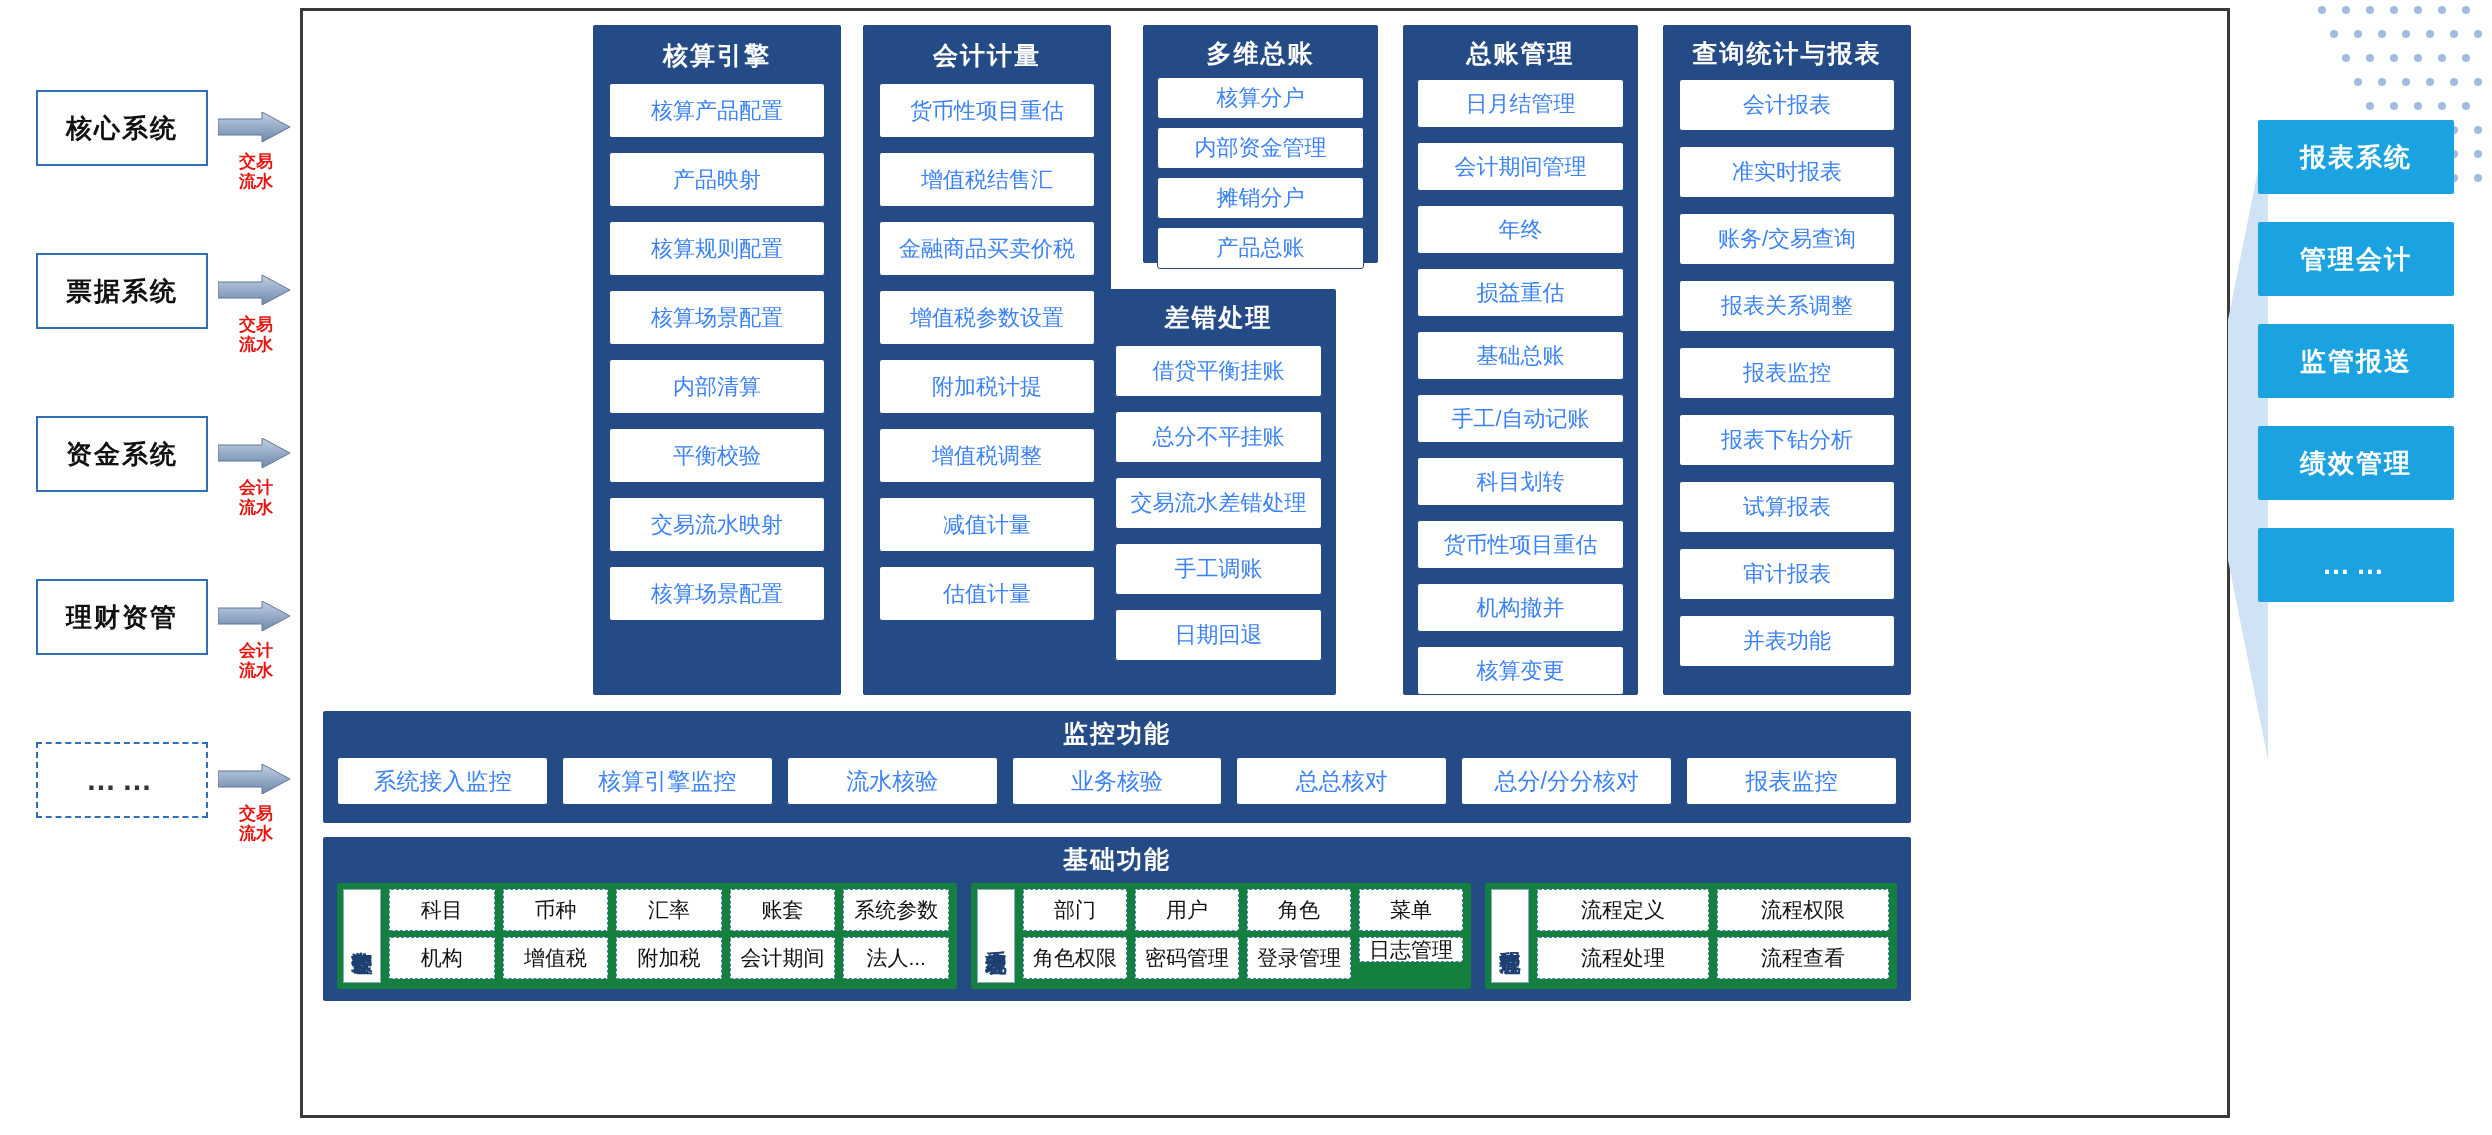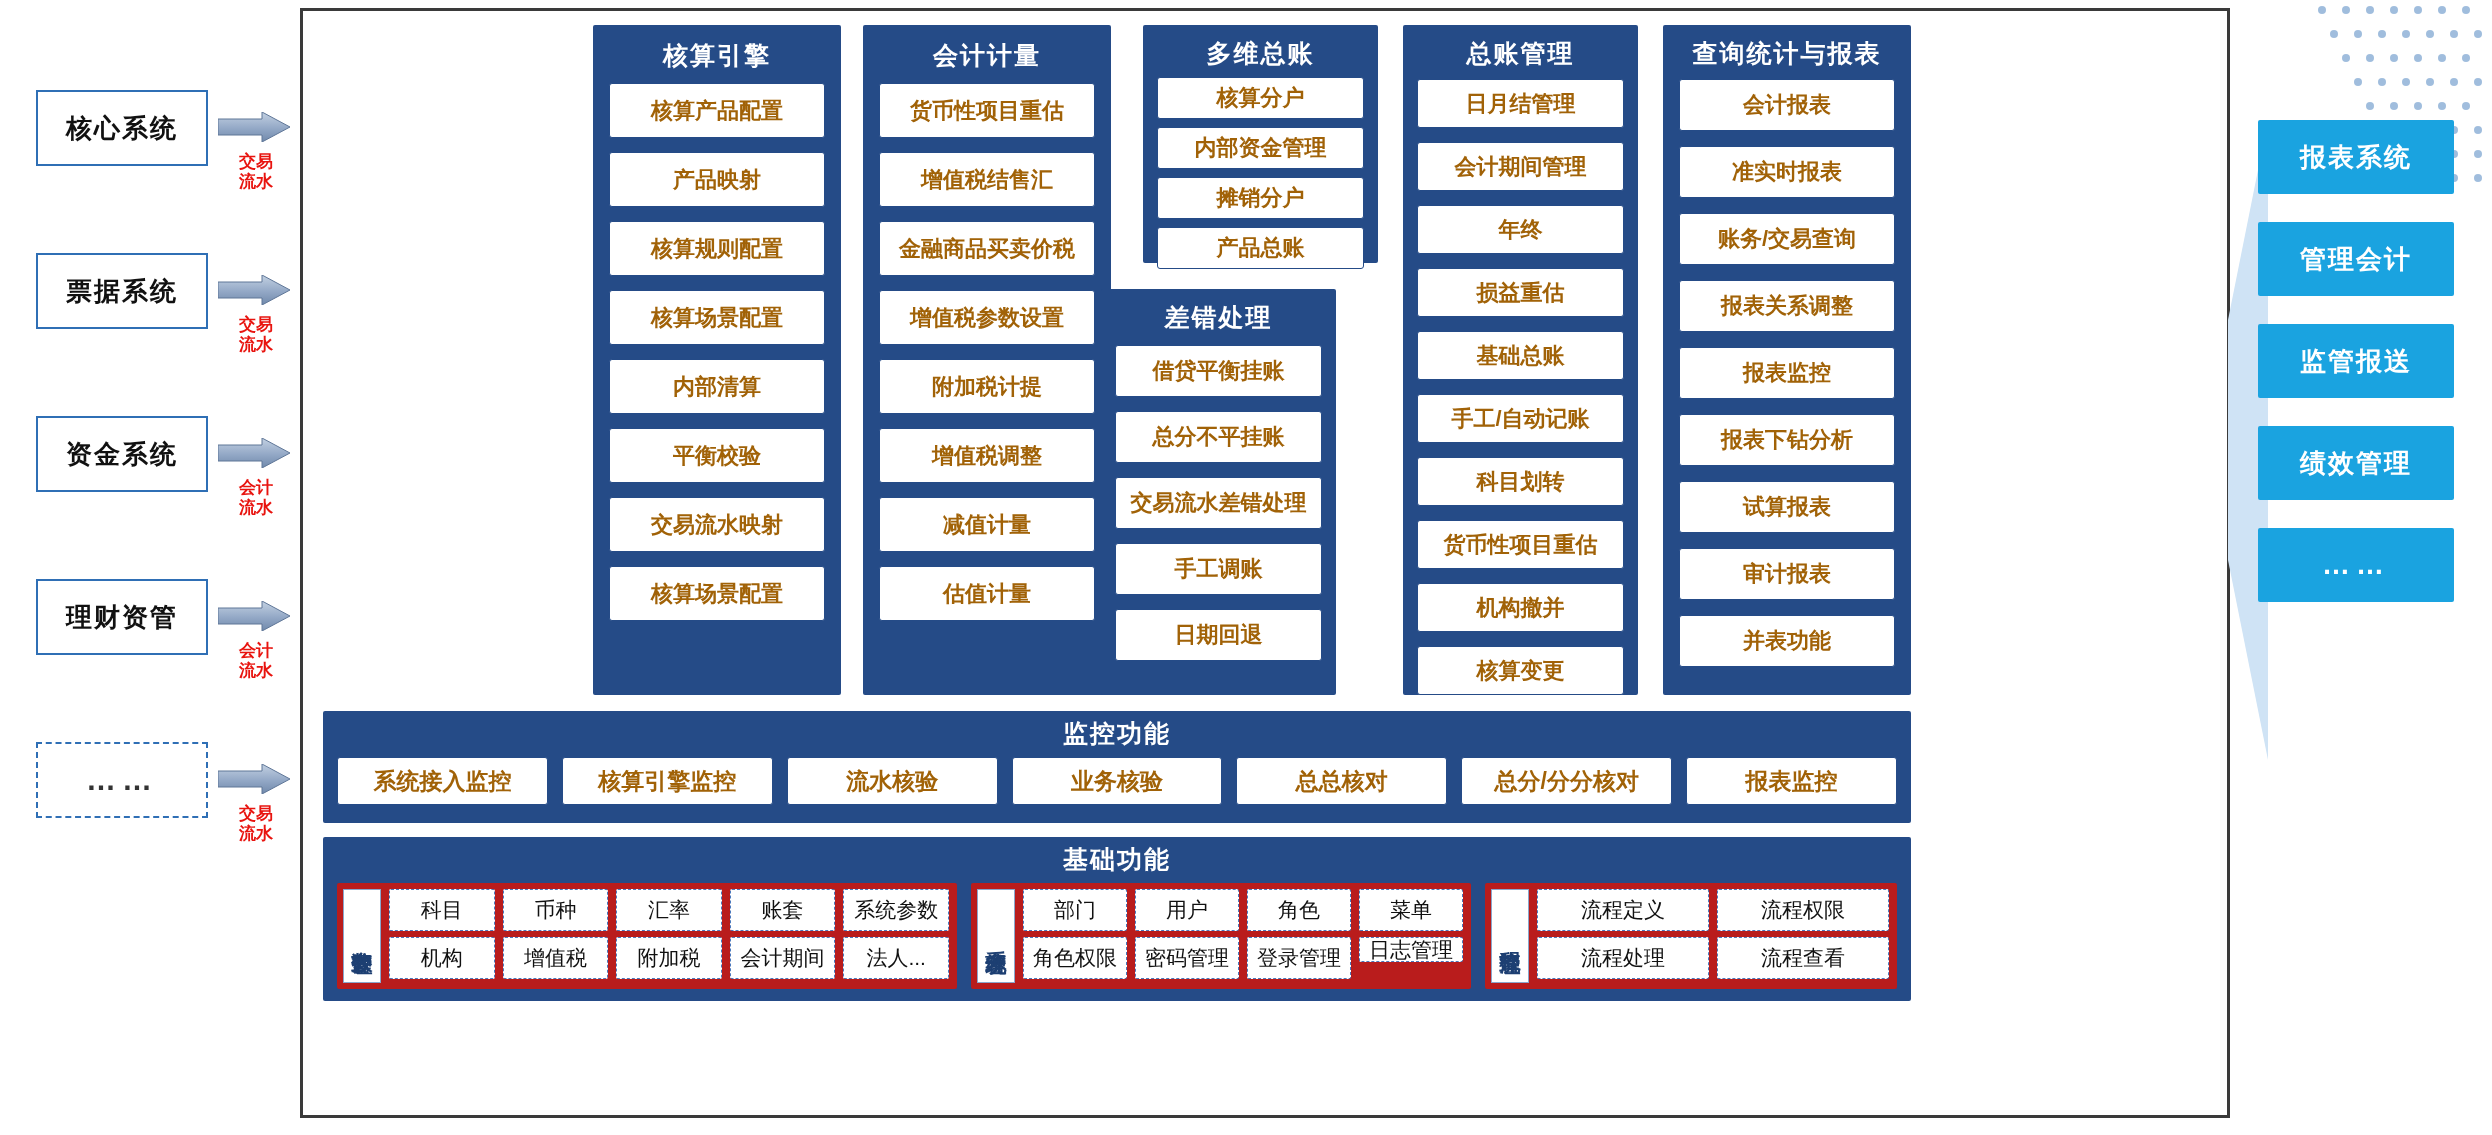--- a/index.html
+++ b/index.html
@@ -108,24 +108,23 @@
   }
 
   .chip {
     background: #ffffff;
     border: 1px solid #254b87;
     border-radius: 3px;
     display: flex;
     align-items: center;
     justify-content: center;
     font-size: 22px;
-    color: #a16207;
+    color: #3b82f6;
     box-sizing: border-box;
     text-align: center;
-    font-weight: bold;
   }
 
   
   .vchip {
     background: #ffffff;
     border: 1px solid #254b87;
     border-radius: 3px;
     display: flex;
     align-items: center;
     justify-content: center;
@@ -141,21 +140,21 @@
 
   
   .mon-chip {
     height: 48px;
     font-size: 23px;
   }
 
   
   .sub-band {
     position: absolute;
-    background: #b91c1c;
+    background: #15803d;
     border-radius: 2px;
     box-sizing: border-box;
   }
   .sub-label {
     position: absolute;
     background: #ffffff;
     border: 1px solid #8aa7cc;
     color: #1d3f72;
     font-size: 21px;
     font-weight: bold;

